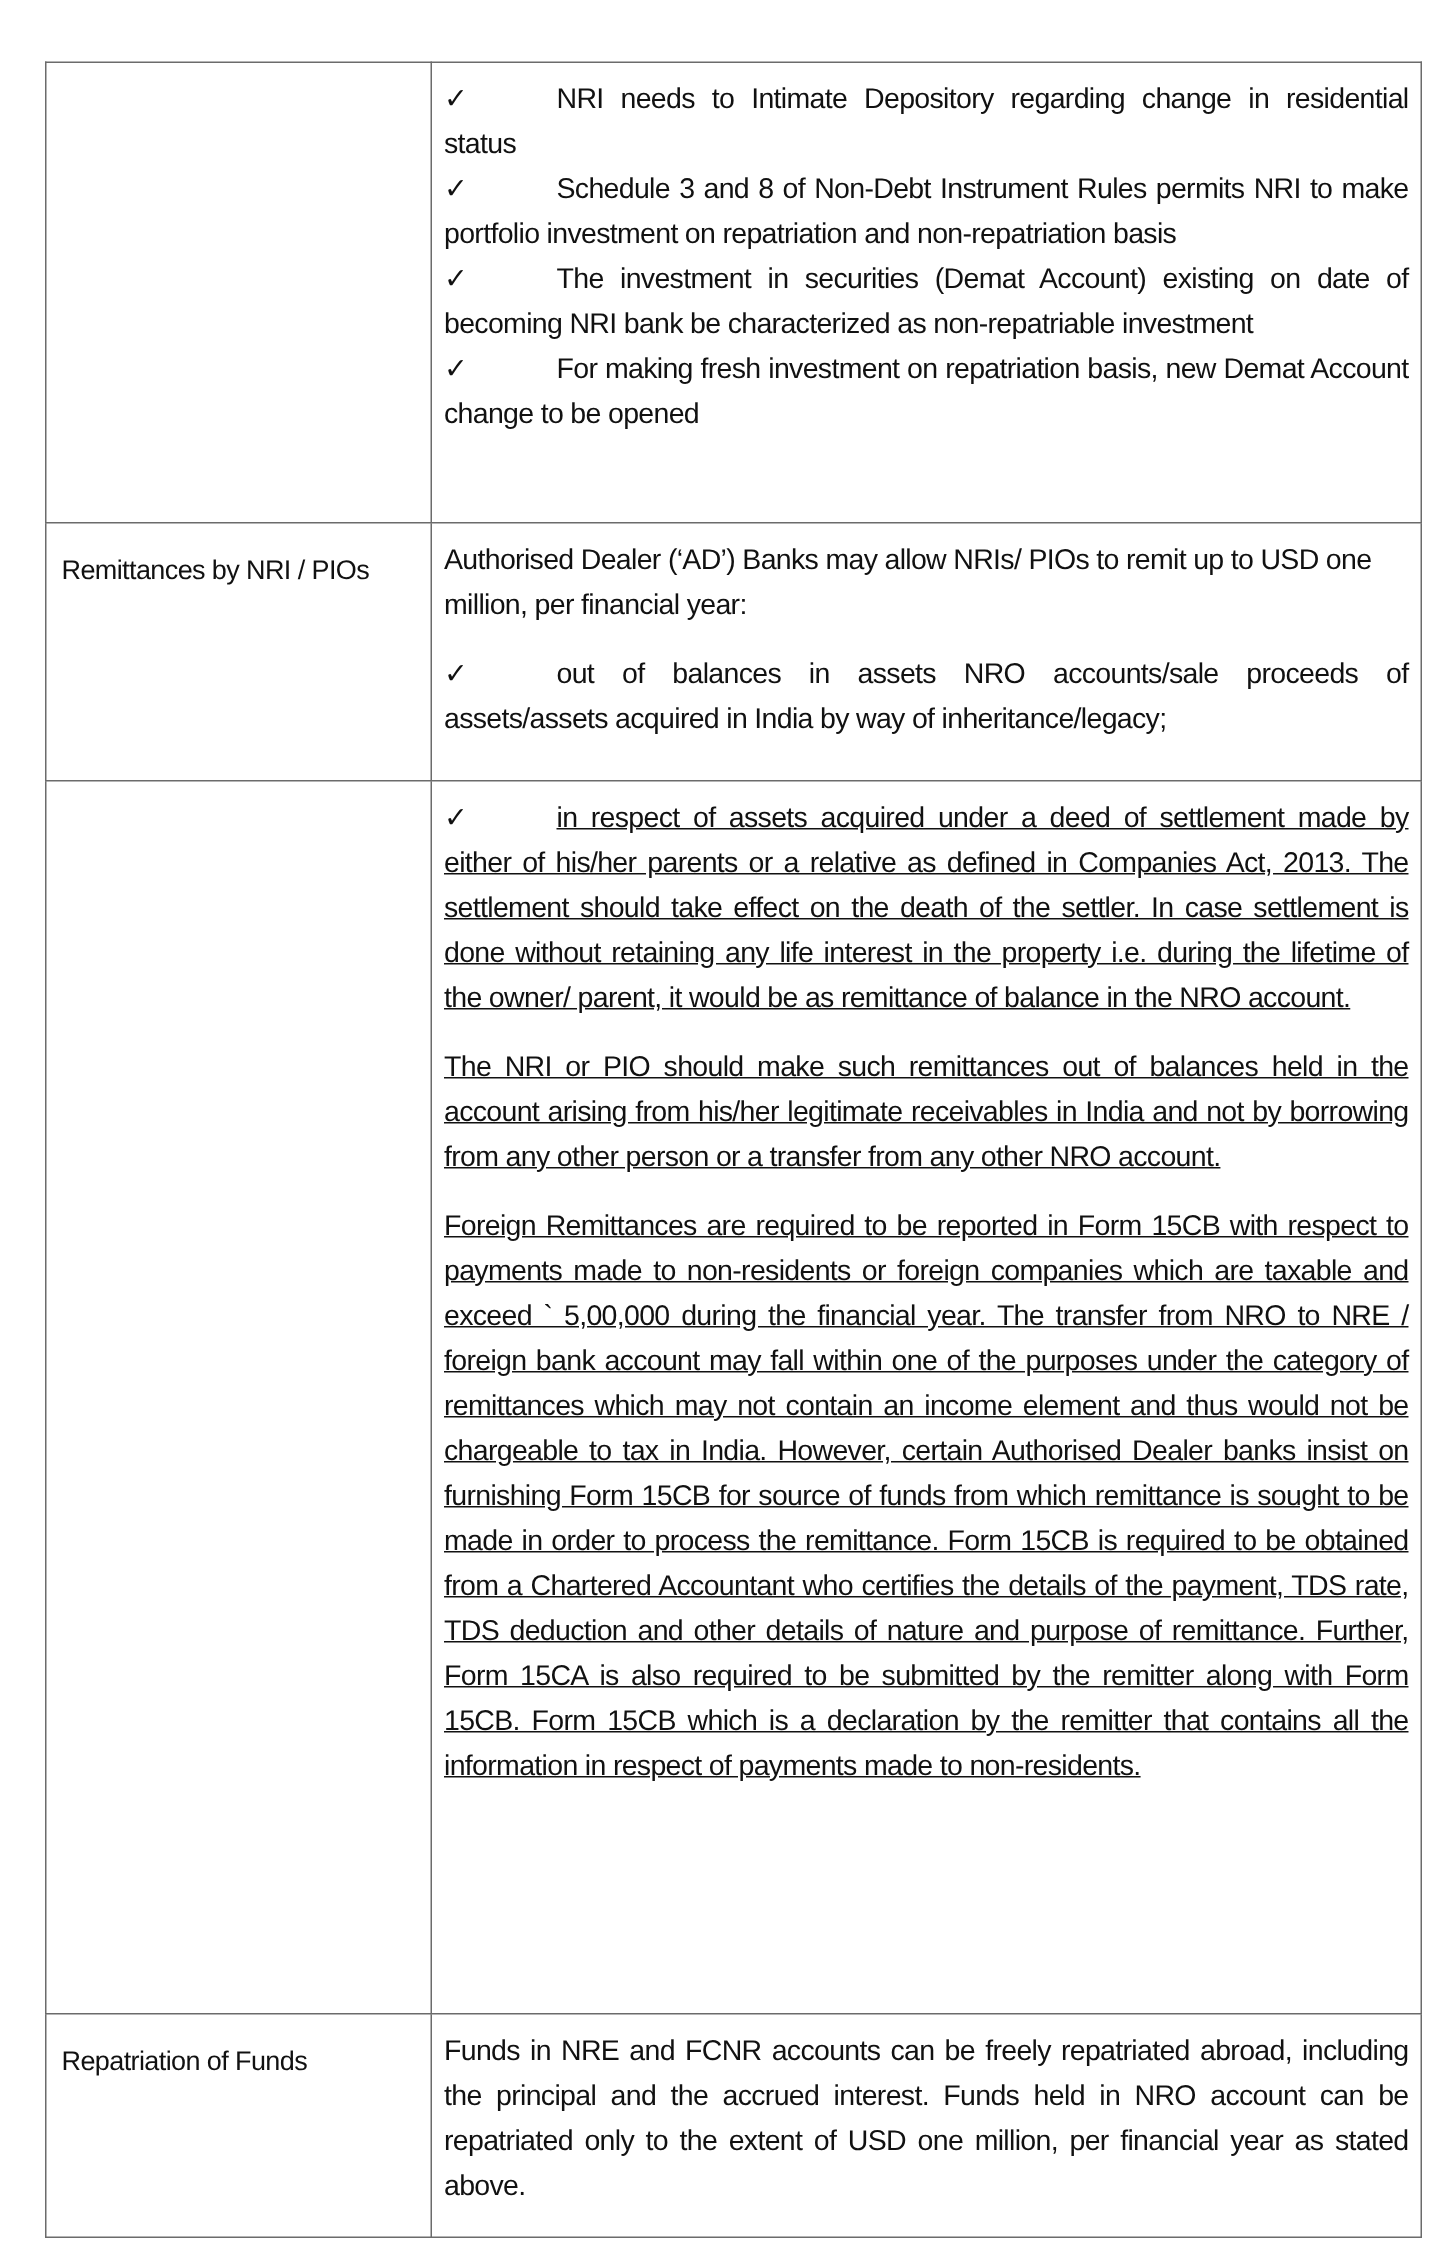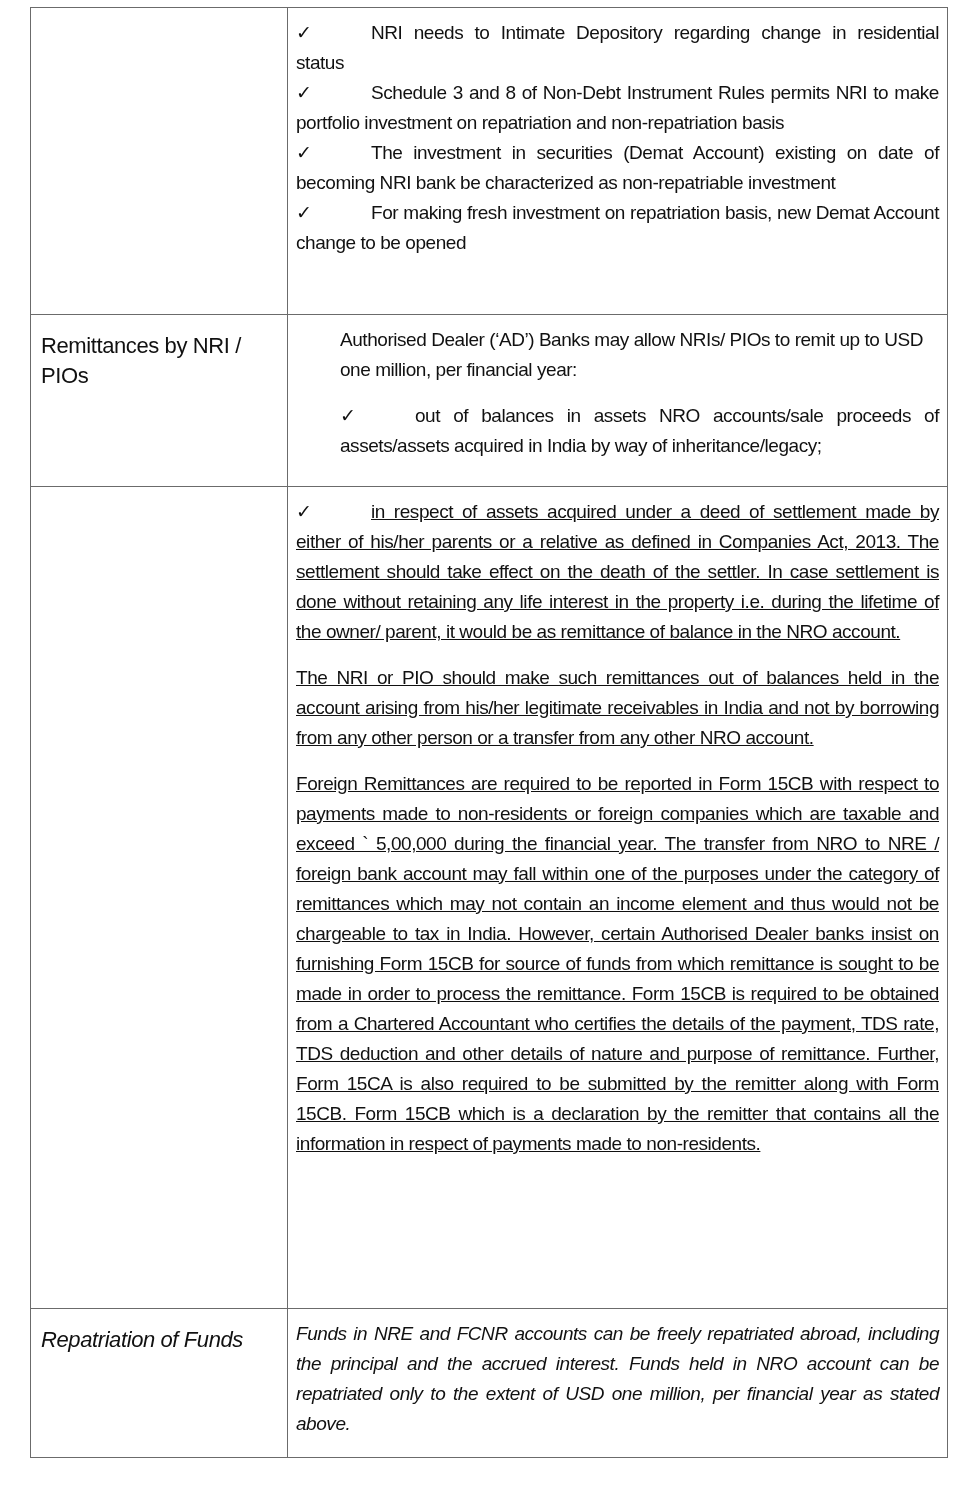--- a/index.html
+++ b/index.html
@@ -1,23 +1,23 @@
 <!DOCTYPE html>
 <html><head>
 <meta charset="utf-8">
 <style>
   html, body { margin: 0; padding: 0; background: #ffffff; }
   body { width: 970px; height: 1505px; position: relative; overflow: hidden;
          font-family: "Liberation Sans", sans-serif; color: #111; }
-  table.doc { position: absolute; left: 30px; top: 7px; width: 915px;
+  table.doc { position: absolute; left: 30px; top: 41px; width: 915px;
               border-collapse: collapse; table-layout: fixed; }
   table.doc td { border: 1.5px solid #6b6b6b; vertical-align: top; padding: 0; }
   td.c1 { width: 256px; }
   td.c2 { width: 659px; }
-  .lbl { padding: 16px 10px 0 10px; font-size: 22px; line-height: 30px; letter-spacing: -0.4px; }
+  .lbl { padding: 16px 10px 0 10px; font-size: 18px; line-height: 30px; letter-spacing: -0.4px; }
   .cell { padding: 8px 8px 0 8px; font-size: 19px; line-height: 30px; letter-spacing: -0.45px;
           text-align: justify; }
   .chk { display: block; }
   .chk .mark { display: inline-block; width: 75px; }
   p { margin: 0; }
   p.gap { margin-top: 16px; }
 </style>
 </head>
 <body>
 
@@ -34,39 +34,39 @@
         <p class="chk"><span class="mark">✓</span><span>The investment in securities (Demat Account) existing on date of becoming NRI bank be characterized as non-repatriable investment</span></p>
         <p class="chk"><span class="mark">✓</span><span>For making fresh investment on repatriation basis, new Demat Account change to be opened</span></p>
       </div>
     </td>
   </tr>
   <tr style="height:172px;">
     <td class="c1">
       <div class="lbl" style="width:210px;">Remittances by NRI / PIOs</div>
     </td>
     <td class="c2">
-      <div class="cell" style="padding-top:10px;margin-left:44px;">
+      <div class="cell" style="padding-top:10px;">
         <p style="text-align:left;">Authorised Dealer (‘AD’) Banks may allow NRIs/ PIOs to remit up to USD one million, per financial year:</p>
         <p class="chk gap"><span class="mark">✓</span><span>out of balances in assets NRO accounts/sale proceeds of assets/assets acquired in India by way of inheritance/legacy;</span></p>
       </div>
     </td>
   </tr>
   <tr style="height:822px;text-decoration:underline;">
     <td class="c1">
       <div class="lbl"></div>
     </td>
     <td class="c2">
       <div class="cell" style="padding-top:10px;">
         <p class="chk"><span class="mark">✓</span><span>in respect of assets acquired under a deed of settlement made by either of his/her parents or a relative as defined in Companies Act, 2013. The settlement should take effect on the death of the settler. In case settlement is done without retaining any life interest in the property i.e. during the lifetime of the owner/ parent, it would be as remittance of balance in the NRO account.</span></p>
         <p class="gap">The NRI or PIO should make such remittances out of balances held in the account arising from his/her legitimate receivables in India and not by borrowing from any other person or a transfer from any other NRO account.</p>
         <p class="gap">Foreign Remittances are required to be reported in Form 15CB with respect to payments made to non-residents or foreign companies which are taxable and exceed ` 5,00,000 during the financial year. The transfer from NRO to NRE / foreign bank account may fall within one of the purposes under the category of remittances which may not contain an income element and thus would not be chargeable to tax in India. However, certain Authorised Dealer banks insist on furnishing Form 15CB for source of funds from which remittance is sought to be made in order to process the remittance. Form 15CB is required to be obtained from a Chartered Accountant who certifies the details of the payment, TDS rate, TDS deduction and other details of nature and purpose of remittance. Further, Form 15CA is also required to be submitted by the remitter along with Form 15CB. Form 15CB which is a declaration by the remitter that contains all the information in respect of payments made to non-residents.</p>
       </div>
     </td>
   </tr>
-  <tr style="height:149px;font-style:italic;">
+  <tr style="height:149px;">
     <td class="c1">
       <div class="lbl">Repatriation of Funds</div>
     </td>
     <td class="c2">
       <div class="cell" style="padding-top:10px;">
         <p>Funds in NRE and FCNR accounts can be freely repatriated abroad, including the principal and the accrued interest. Funds held in NRO account can be repatriated only to the extent of USD one million, per financial year as stated above.</p>
       </div>
     </td>
   </tr>
 </tbody>

